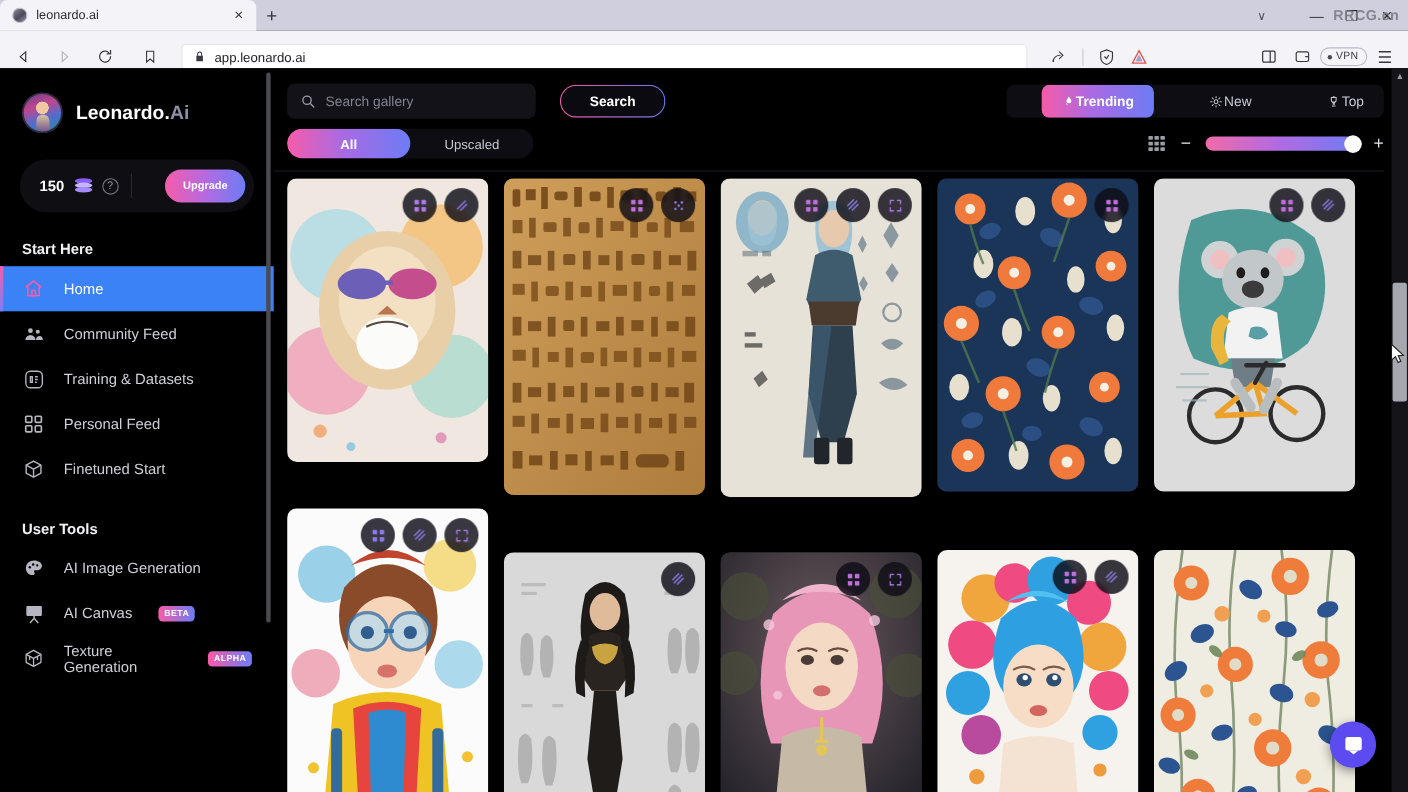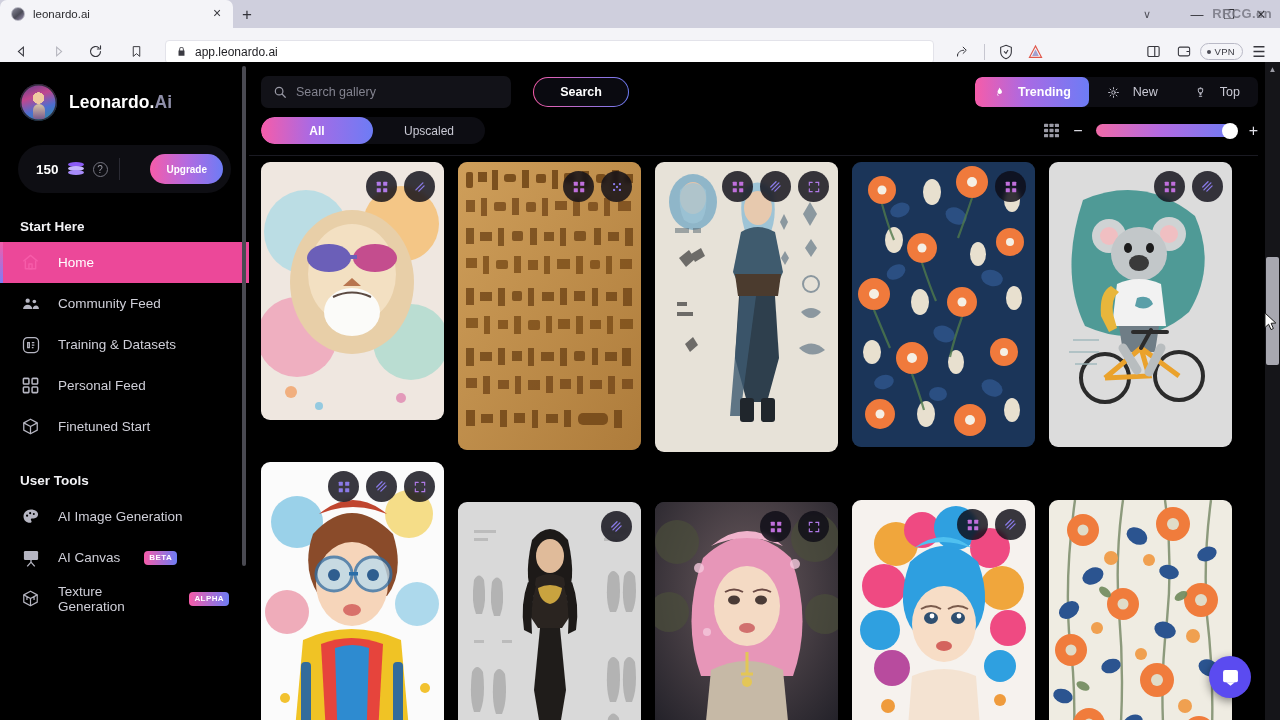--- a/index.html
+++ b/index.html
@@ -142,21 +142,21 @@
   .nav-item {
     height: 41px; display: flex; align-items: center; gap: 17px;
     padding: 0 20px; cursor: pointer; color: #cfcfd8; font-size: 13.5px;
     position: relative;
   }
   .nav-item .nav-ico {
     width: 21px; height: 21px; flex: 0 0 auto; display: flex;
     align-items: center; justify-content: center; color: #b6b6c2;
   }
   .nav-item.active {
-    background: #ec4899; color: #ffffff;
+    background: #3b82f6; color: #ffffff;
   }
   .nav-item.active::before {
     content:""; position:absolute; left:0; top:0; bottom:0; width:3px;
     background: linear-gradient(180deg,#f65ca9,#7b7ef7);
   }
   .nav-item.active .nav-ico { color: #f65ca9; }
   .badge {
     font-size: 8px; font-weight: 700; color: #fff; letter-spacing: .4px;
     padding: 2.5px 5px; border-radius: 4px; margin-left: 7px;
     background: linear-gradient(90deg,#f65ca9,#6d7cf5);
@@ -166,21 +166,21 @@
     background: #4a4a52; border-radius: 2px;
   }
 
   
   .main {
     flex: 1 1 auto; background: #000; position: relative; overflow: hidden;
   }
   .toolbar { padding: 14px 22px 0 12px; position: relative; z-index: 4;}
   .tb-row1 { display: flex; align-items: center; }
   .search-wrap {
-    width: 250px; height: 32px; background: #121218; border-radius: 7px;
+    width: 226px; height: 32px; background: #121218; border-radius: 7px;
     display: flex; align-items: center; gap: 9px; padding: 0 12px;
   }
   .search-wrap svg { flex: 0 0 auto; }
   .search-input {
     background: transparent; border: none; outline: none; color: #d8d8e0;
     font-size: 12.5px; width: 100%; font-family: "Liberation Sans", sans-serif;
   }
   .search-input::placeholder { color: #83838f; }
   .search-btn {
     margin-left: 22px; width: 96px; height: 30px; border-radius: 15px;
@@ -189,23 +189,24 @@
     border: 1.3px solid transparent;
     background-image: linear-gradient(#0a0a10,#0a0a10), linear-gradient(90deg,#f65ca9,#6d7cf5);
     background-origin: border-box; background-clip: padding-box, border-box;
   }
   .seg-right { margin-left: auto; display: flex; }
   .seg {
     height: 30px; background: #0d0d13; border-radius: 7px; display: flex;
     overflow: hidden;
   }
   .seg .segbtn {
-    display: flex; align-items: center; justify-content: center; gap: 13px;
+    display: flex; align-items: center; justify-content: center; gap: 1px;
     font-size: 12.5px; color: #c9c9d4; cursor: pointer; padding: 0 18px;
     height: 30px;
+    margin-left: 32px;
   }
   .seg .segbtn.on {
     background: linear-gradient(90deg,#f65ca9 0%,#a96ae4 45%,#6d7cf5 100%);
     color: #fff; font-weight: 700; border-radius: 7px;
   }
   .tb-row2 {
     display: flex; align-items: center; margin-top: 9px; padding-right: 0; gap: 28px;
   }
   .seg2 {
     width: 224px; height: 27px; background: #0d0d13; border-radius: 14px;

